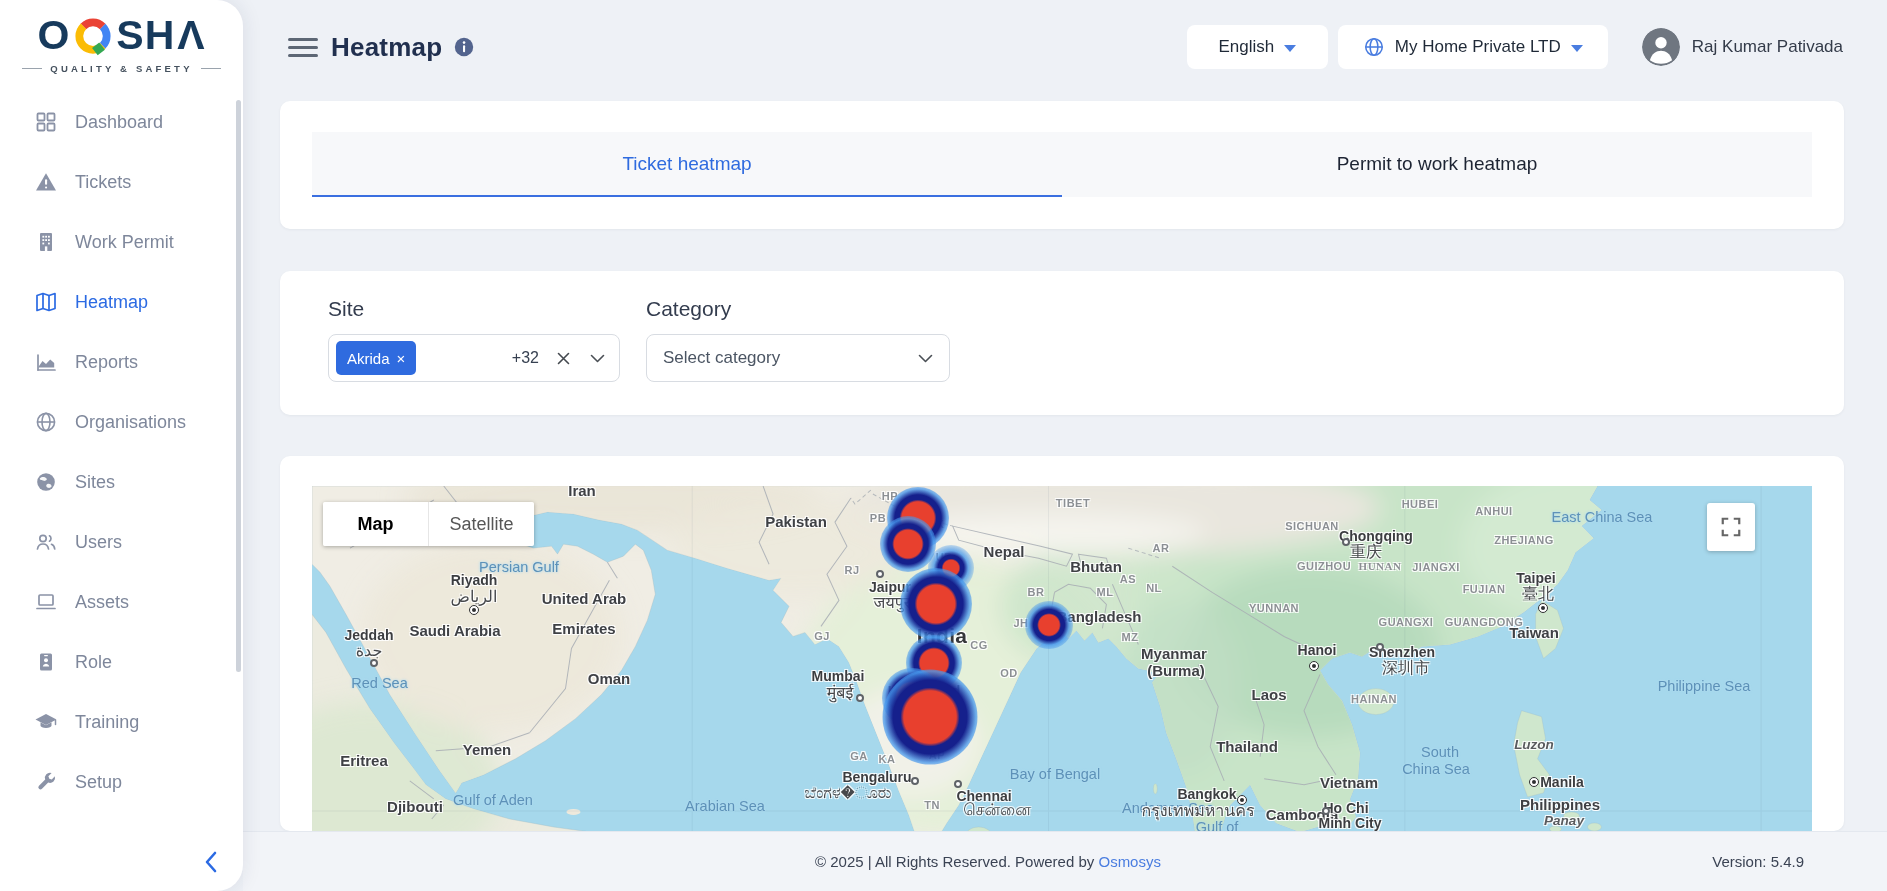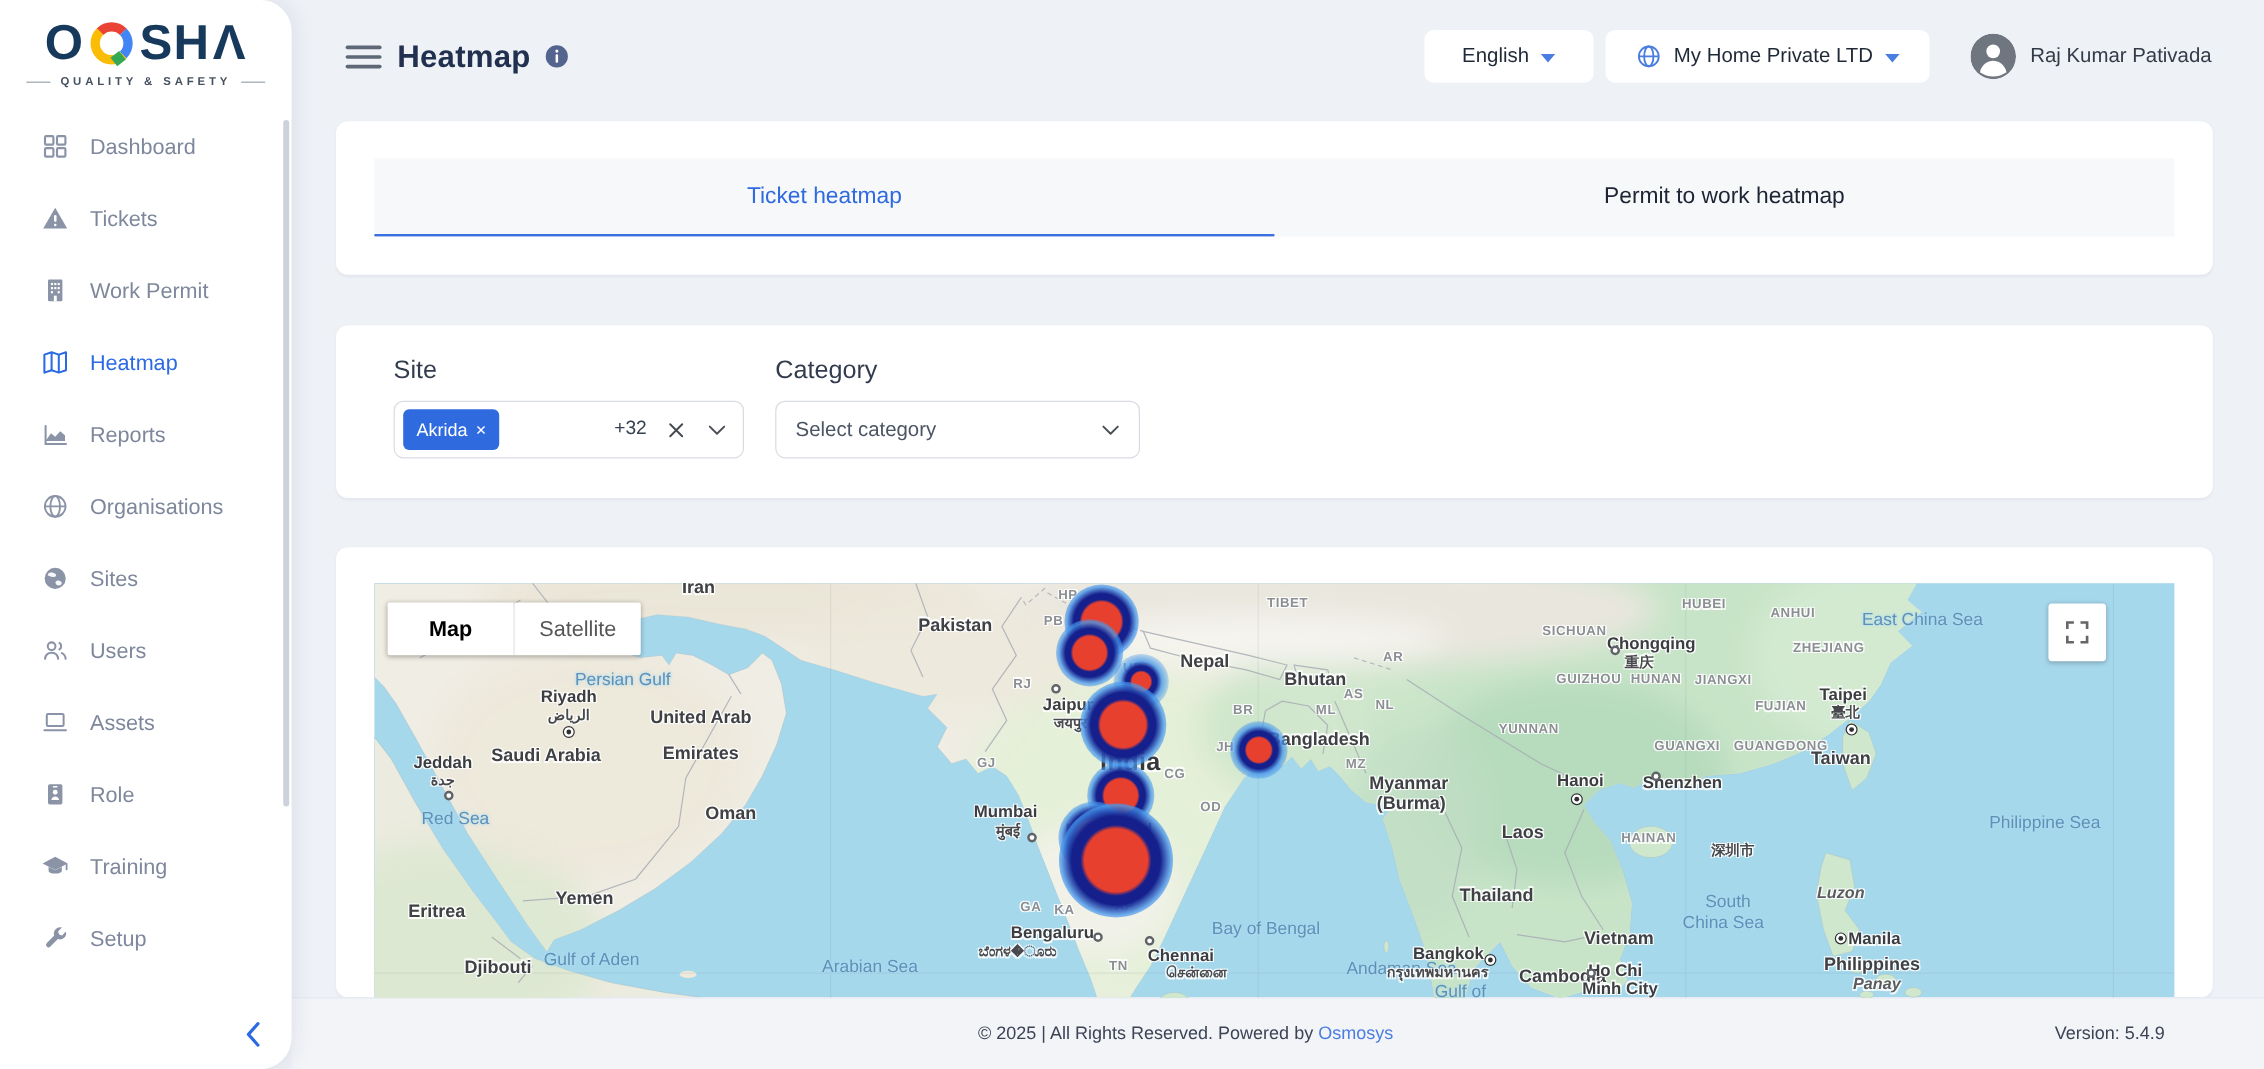--- a/index.html
+++ b/index.html
@@ -83,21 +83,21 @@
   .mlayer, .hlayer { position:absolute; inset:0; pointer-events:none; }
   .ml { position:absolute; transform:translate(-50%,-50%); white-space:nowrap;
         text-shadow:-1px -1px 0 rgba(255,255,255,.85), 1px -1px 0 rgba(255,255,255,.85),
                     -1px 1px 0 rgba(255,255,255,.85), 1px 1px 0 rgba(255,255,255,.85); }
   .ml-c   { font-size:15px; font-weight:700; color:#3f4145; }
   .ml-C   { font-size:21px; font-weight:700; color:#353739; letter-spacing:.3px; }
   .ml-p   { font-size:11px; font-weight:700; color:#8b8f93; letter-spacing:.5px; }
   .ml-w   { font-size:14.5px; font-weight:500; color:#5d91b8;
             text-shadow:0 0 3px rgba(178,220,240,.95), 0 0 2px rgba(178,220,240,.95); }
   .ml-city{ font-size:14px; font-weight:700; color:#3b3d40; }
-  .ml-sub { font-size:12px; font-weight:700; color:#47494c; }
+  .ml-sub { font-size:16px; font-weight:400; color:#47494c; }
   .ml-i   { font-size:13.5px; font-weight:600; font-style:italic; color:#595b5e; }
   .mdot   { width:8px; height:8px; border:2px solid #5f6368; background:#fff; border-radius:50%; }
   .mcap   { width:10px; height:10px; border:1.5px solid #2f3032; background:#fff; border-radius:50%; }
   .mcap::after { content:""; position:absolute; inset:2px; background:#2f3032; border-radius:50%; }
   .heat   { position:absolute; transform:translate(-50%,-50%); border-radius:50%; }
 
   .map-type { position:absolute; left:11px; top:16px; display:flex; height:44px;
               box-shadow:0 1px 4px rgba(0,0,0,.3); border-radius:2px; overflow:hidden; z-index:10; }
   .mt-btn { width:105px; background:#fff; display:flex; align-items:center; justify-content:center;
             font-size:18px; color:#565656; cursor:pointer; }
@@ -510,31 +510,31 @@
               <div class="ml mcap" style="left: 930px; top: 314px;"></div>
               <div class="ml ml-c" style="left: 990px; top: 328px;">Cambodia</div>
               <div class="ml ml-c" style="left: 1037px; top: 296px;">Vietnam</div>
               <div class="ml ml-city" style="left: 1034px; top: 322px;">Ho Chi</div>
               <div class="ml ml-city" style="left: 1038px; top: 337px;">Minh City</div>
               <div class="ml mdot" style="left: 1014px; top: 325px;"></div>
               <div class="ml ml-city" style="left: 1005px; top: 164px;">Hanoi</div>
               <div class="ml mcap" style="left: 1002px; top: 180px;"></div>
               <div class="ml ml-p" style="left: 1062px; top: 213px;">HAINAN</div>
               <div class="ml ml-city" style="left: 1090px; top: 166px;">Shenzhen</div>
-              <div class="ml ml-sub" style="left: 1132px; top: 182px; margin-top: 41px;">深圳市</div>
+              <div class="ml ml-sub" style="left: 1094px; top: 182px;">深圳市</div>
               <div class="ml mdot" style="left: 1068px; top: 161px;"></div>
               <div class="ml ml-p" style="left: 962px; top: 122px;">YUNNAN</div>
               <div class="ml ml-p" style="left: 1000px; top: 40px;">SICHUAN</div>
               <div class="ml ml-city" style="left: 1064px; top: 50px;">Chongqing</div>
               <div class="ml ml-sub" style="left: 1054px; top: 66px;">重庆</div>
               <div class="ml mdot" style="left: 1034px; top: 56px;"></div>
               <div class="ml ml-p" style="left: 1108px; top: 18px;">HUBEI</div>
               <div class="ml ml-p" style="left: 1182px; top: 25px;">ANHUI</div>
               <div class="ml ml-p" style="left: 1012px; top: 80px;">GUIZHOU</div>
-              <div class="ml ml-p" style="left: 1068px; top: 80px;">HUNAN</div>
+              <div class="ml ml-p" style="left: 1068px; top: 80px; font-family: Liberation Serif, serif;">HUNAN</div>
               <div class="ml ml-p" style="left: 1124px; top: 81px;">JIANGXI</div>
               <div class="ml ml-p" style="left: 1212px; top: 54px;">ZHEJIANG</div>
               <div class="ml ml-p" style="left: 1172px; top: 103px;">FUJIAN</div>
               <div class="ml ml-city" style="left: 1224px; top: 92px;">Taipei</div>
               <div class="ml ml-sub" style="left: 1226px; top: 108px;">臺北</div>
               <div class="ml mcap" style="left: 1231px; top: 122px;"></div>
               <div class="ml ml-p" style="left: 1094px; top: 136px;">GUANGXI</div>
               <div class="ml ml-p" style="left: 1172px; top: 136px;">GUANGDONG</div>
               <div class="ml ml-c" style="left: 1222px; top: 146px;">Taiwan</div>
               <div class="ml ml-w" style="left: 1290px; top: 31px;">East China Sea</div>

